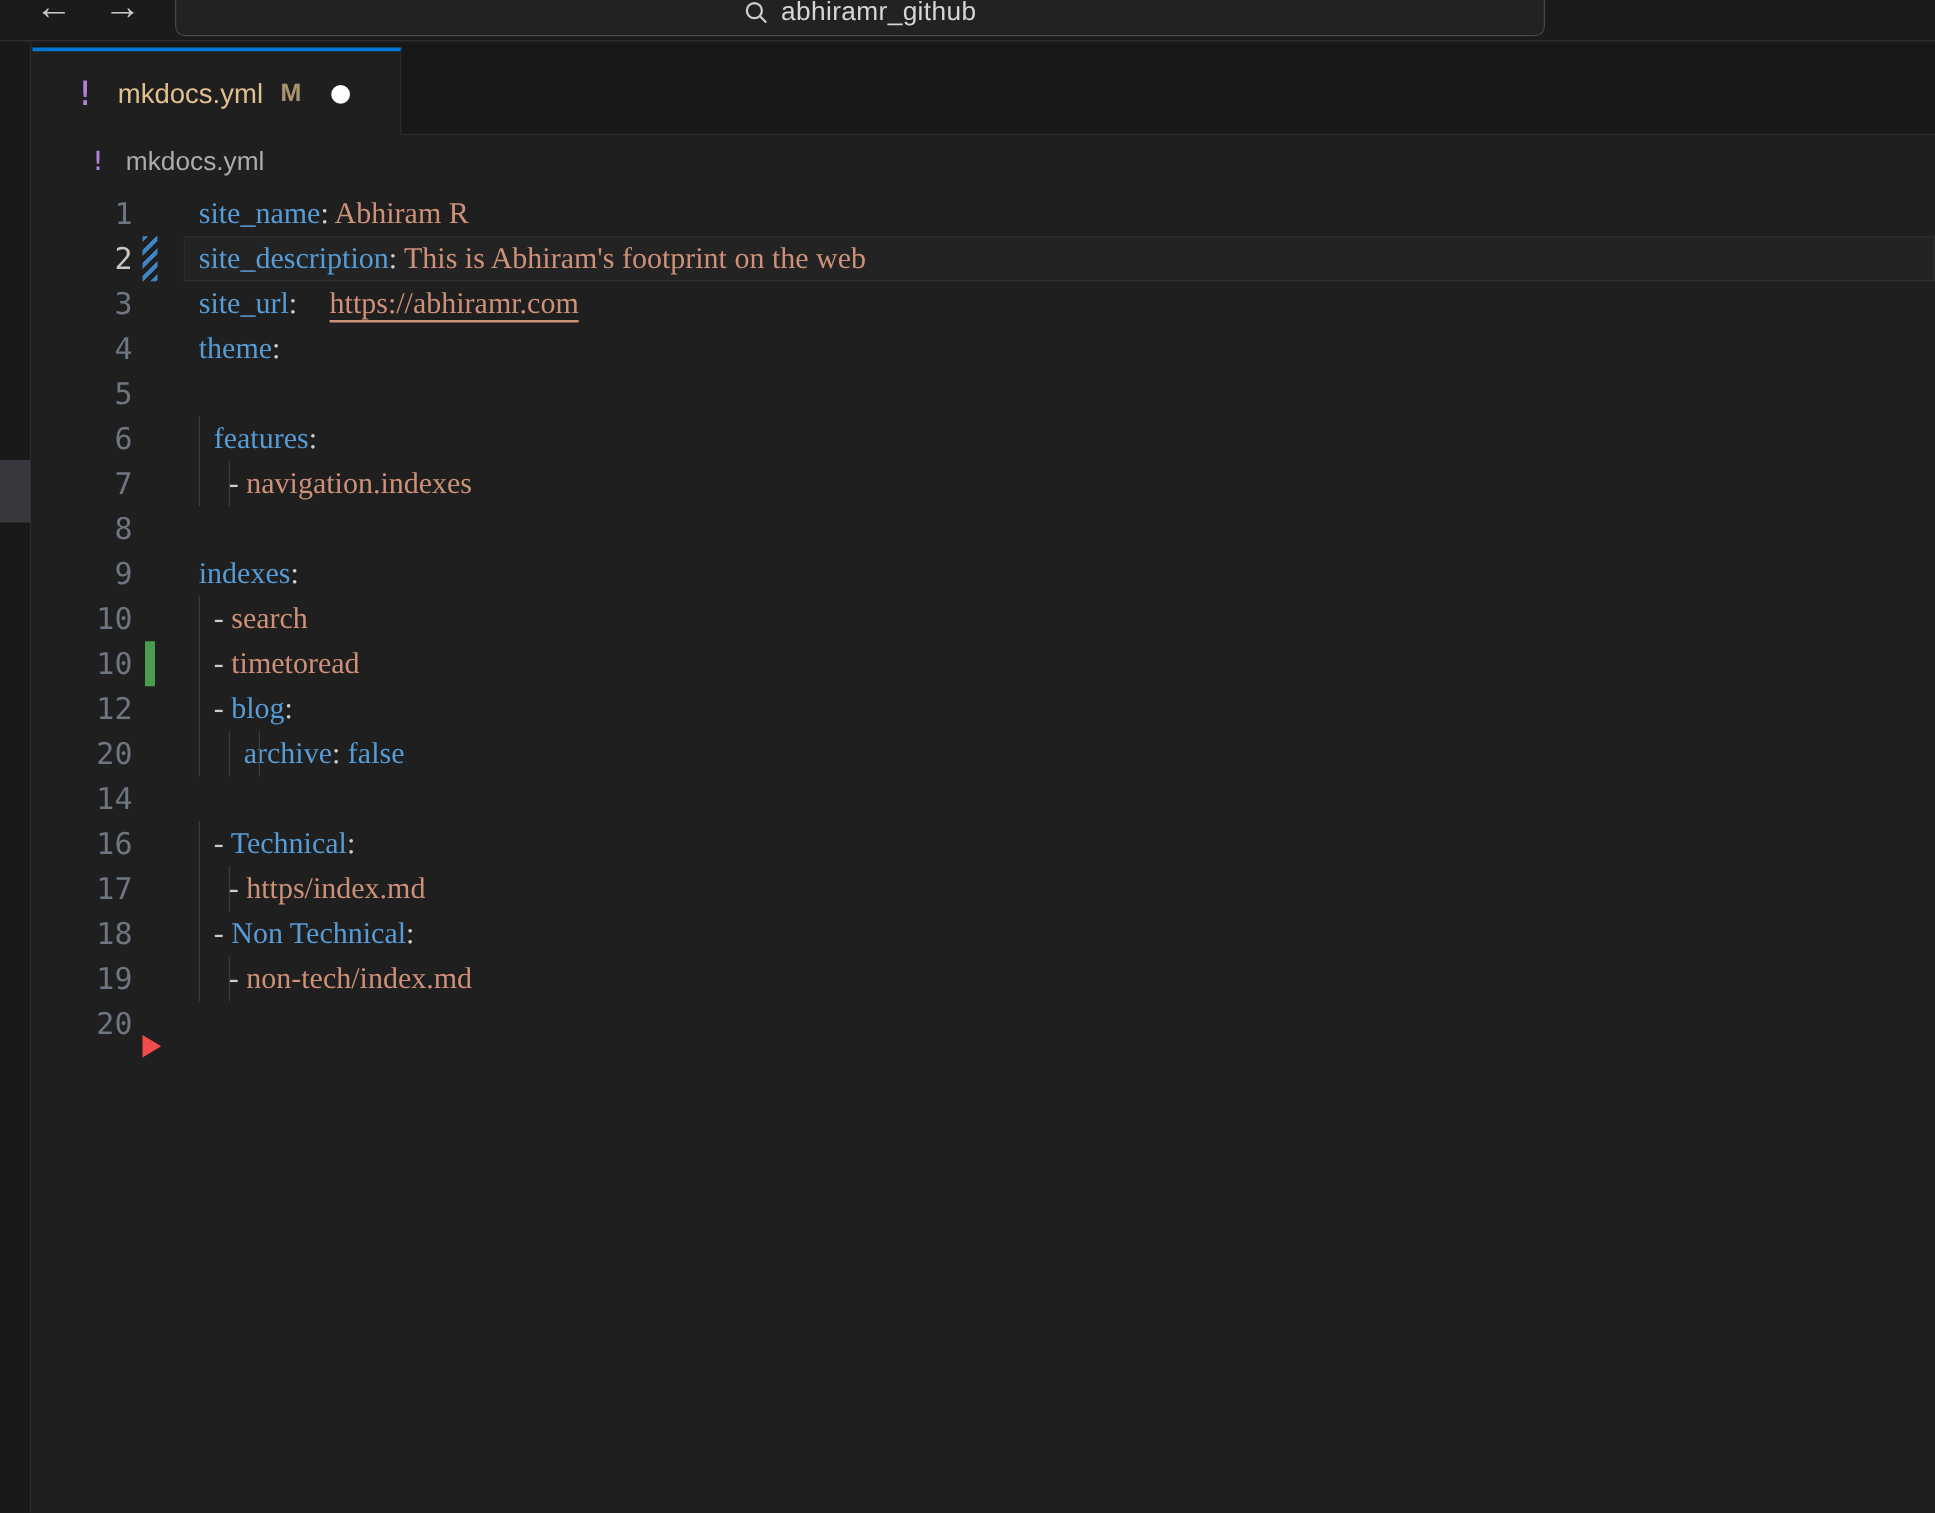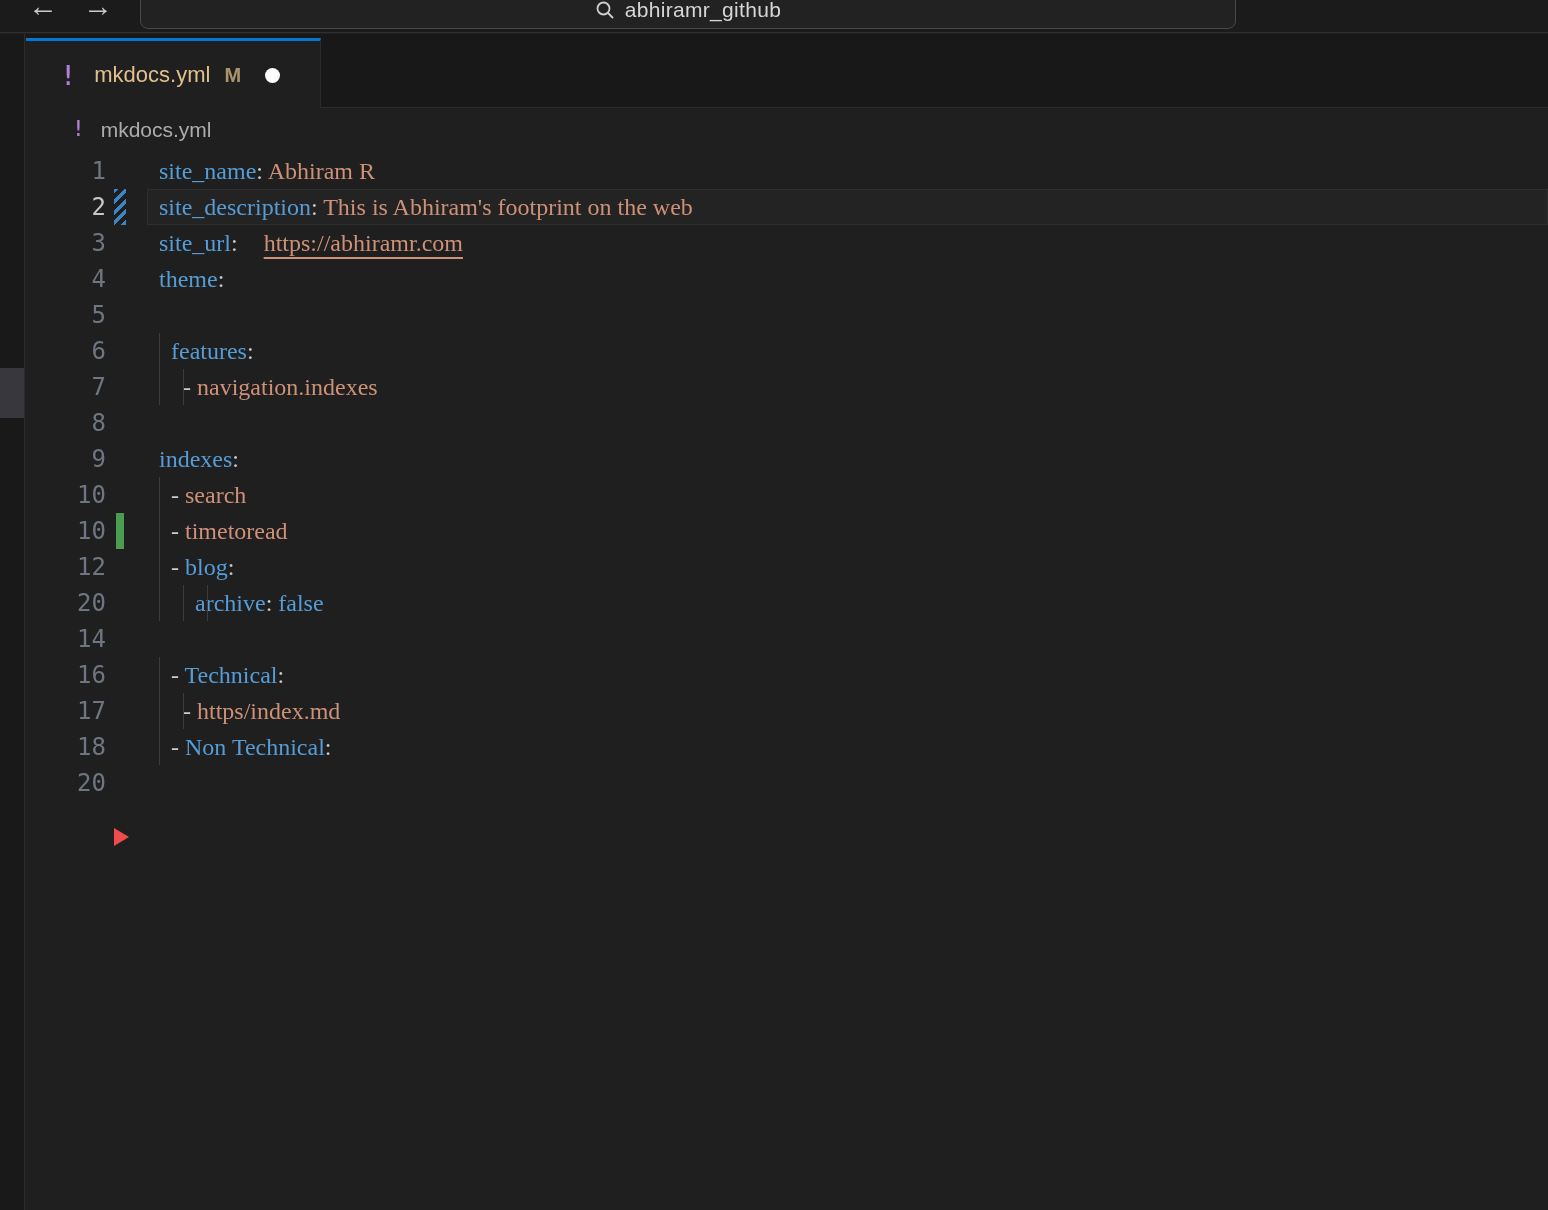--- a/index.html
+++ b/index.html
@@ -177,20 +177,24 @@
         </div>
         <div class="line">
           <span class="ln">17</span>
           <span class="code"><i class="guide" style="left: 0ch;"></i><i class="guide" style="left: 2ch;"></i><span class="c-plain">    </span><span class="c-punct">- </span><span class="c-str">https/index.md</span></span>
         </div>
         <div class="line">
           <span class="ln">18</span>
           <span class="code"><i class="guide" style="left: 0ch;"></i><span class="c-plain">  </span><span class="c-punct">- </span><span class="c-key">Non Technical</span><span class="c-punct">:</span></span>
         </div>
         <div class="line">
+          <span class="ln">19</span>
+          <span class="code"><i class="guide" style="left: 0ch;"></i><i class="guide" style="left: 2ch;"></i><span class="c-plain">    </span><span class="c-punct">- </span><span class="c-str">non-tech/index.md</span></span>
+        </div>
+        <div class="line">
           <span class="ln">20</span>
           <span class="code"></span>
         </div>
         <div class="deleted-marker" style="top: 677px;"></div>
       </div>
   </div>
 
 </div>
 
 </body></html>

